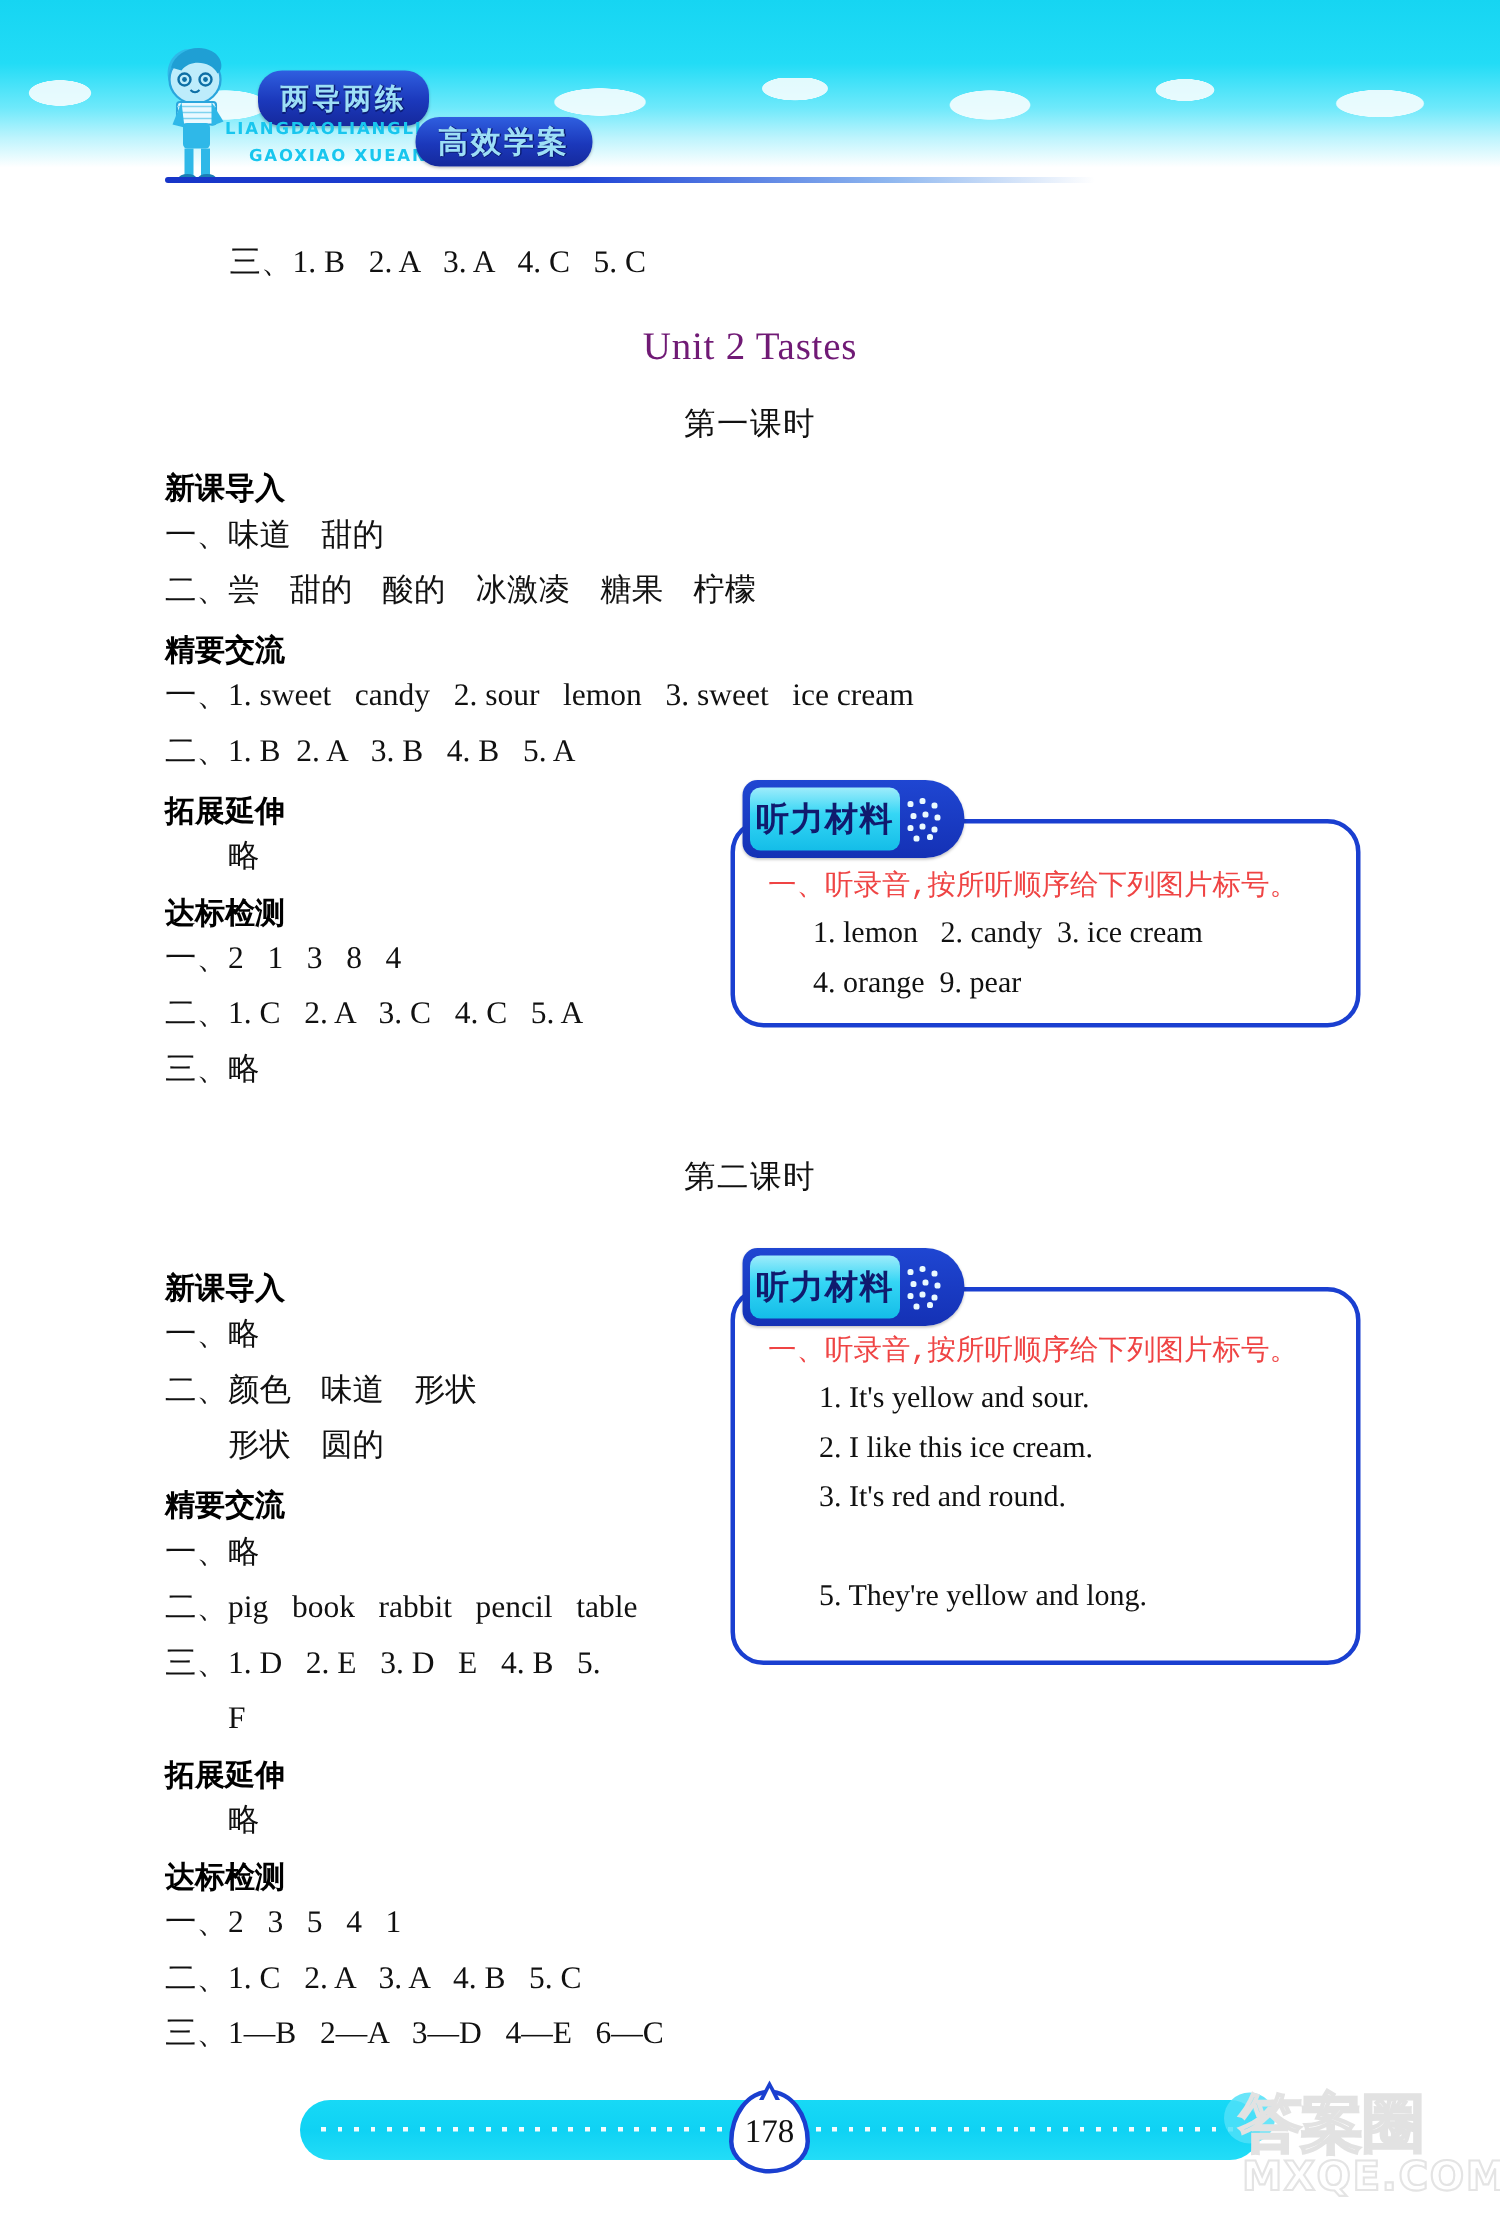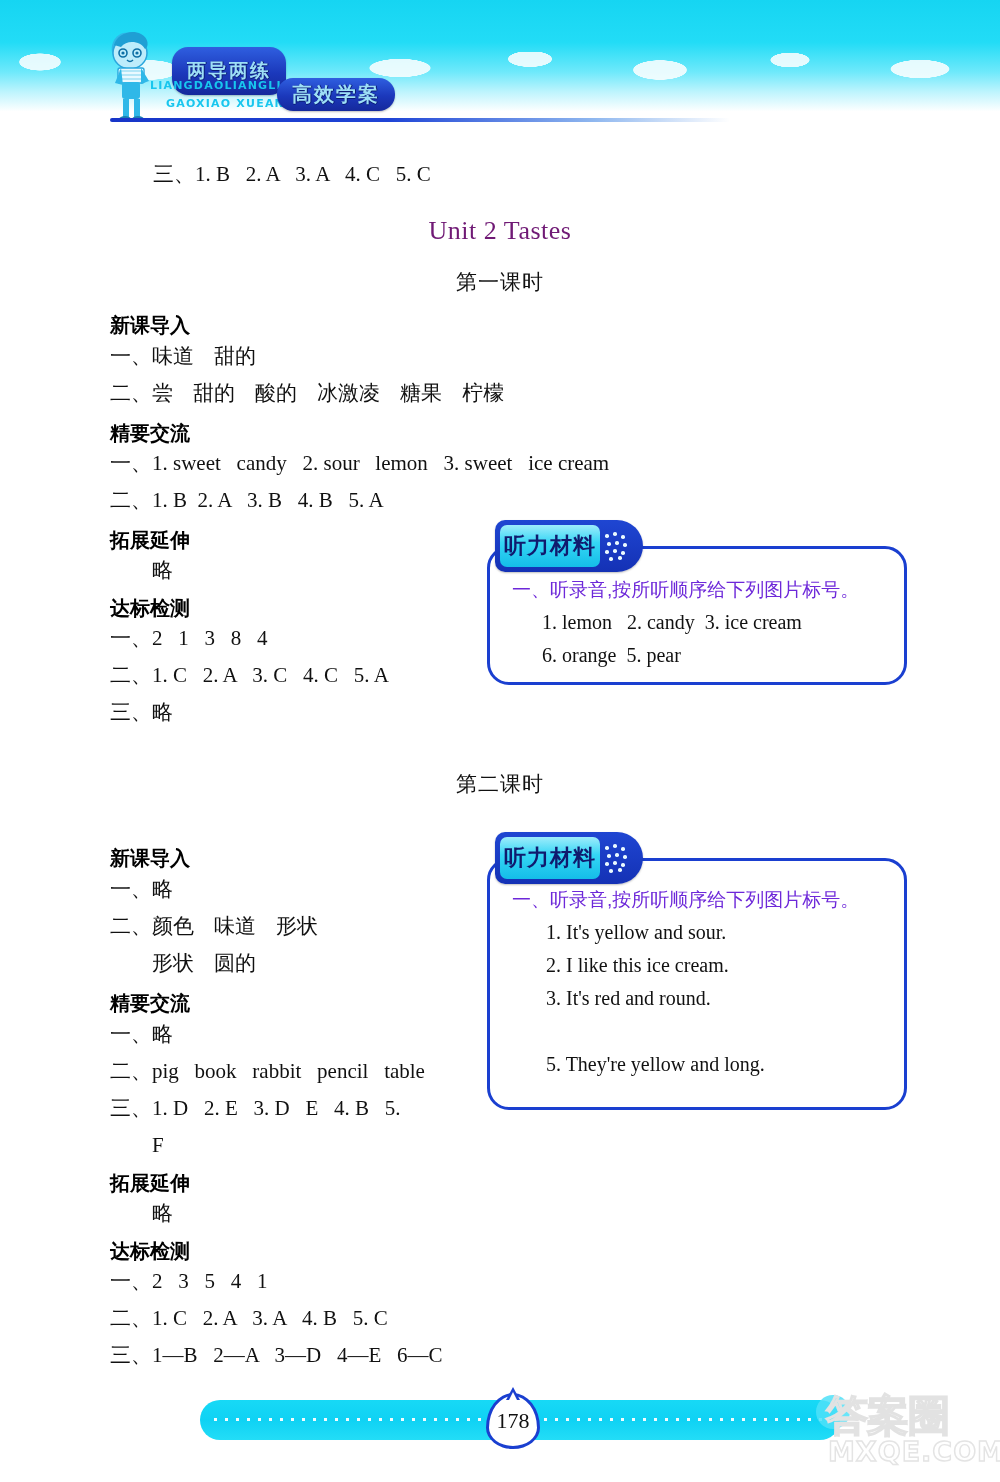--- a/index.html
+++ b/index.html
@@ -47,21 +47,21 @@
   .logo-pill{
     position:absolute;border-radius:16px;
     background:linear-gradient(180deg,#2f5fe0 0%,#1b38bb 55%,#15299c 100%);
     color:#9ddff6;
     font-family:"DejaVu Sans", sans-serif;
     font-weight:bold;letter-spacing:2px;
     display:flex;align-items:center;justify-content:center;
     text-shadow:0 1px 0 #0b1c75, 1px 0 0 #0b1c75;
     box-shadow:0 1px 2px rgba(0,0,0,.25);
   }
-  .pill-a{left:172px;top:47px;width:114px;height:48px;font-size:19px;}
+  .pill-a{left:172px;top:47px;width:114px;height:37px;font-size:19px;}
   .pill-b{left:277px;top:78px;width:118px;height:33px;font-size:20px;}
   .logo-sub{
     position:absolute;color:#18c6ee;font-family:"DejaVu Sans", sans-serif;
     font-weight:bold;letter-spacing:1.2px;
   }
   .sub-a{left:150px;top:79px;font-size:11px;}
   .sub-b{left:166px;top:97px;font-size:11px;}
 
   
   .page{position:absolute;left:0;top:140px;width:1000px;}
@@ -119,21 +119,21 @@
     font-family:Liberation Serif, serif;font-weight:bold;font-size:22px;
     color:#101a6e;letter-spacing:1px;white-space:nowrap;
   }
   .tab-dots{
     position:absolute;left:108px;top:12px;width:30px;height:28px;
   }
   .tab-dots i{
     position:absolute;width:3.5px;height:3.5px;background:#eafaff;border-radius:50%;
   }
   .lb-line{
-    font-family:Liberation Sans, sans-serif;font-size:19px;color:#6d28d9;white-space:pre;
+    font-family:Liberation Mono, monospace;font-size:19px;color:#ef4444;white-space:pre;
   }
   .lb-item{
     font-family:"Liberation Serif", serif;font-size:20px;color:#111;white-space:pre;
   }
 
   
   .footer{position:absolute;left:0;top:1392px;width:1000px;height:90px;}
   .foot-bar{
     position:absolute;left:200px;top:8px;width:640px;height:40px;
     background:linear-gradient(180deg,#17d9f6 0%,#0fd2f4 50%,#23ddf7 100%);
@@ -249,21 +249,21 @@
 
   <div class="bold-cn abs" style="left:110px;top:455px;">达标检测</div>
   <div class="line abs" style="left:110px;top:488px;">一、2   1   3   8   4</div>
   <div class="line abs" style="left:110px;top:525px;">二、1. C   2. A   3. C   4. C   5. A</div>
   <div class="line cn abs" style="left:110px;top:562px;">三、略</div>
 
   <div class="lbox" style="left:487px;top:380px;width:420px;height:165px;">
     <div class="lbox-body" style="width:420px;height:139px;">
       <div class="lb-line" style="position:absolute;left:22px;top:28px;">一、听录音,按所听顺序给下列图片标号。</div>
       <div class="lb-item" style="position:absolute;left:52px;top:62px;">1. lemon   2. candy  3. ice cream</div>
-      <div class="lb-item" style="position:absolute;left:52px;top:95px;">6. orange  5. pear</div>
+      <div class="lb-item" style="position:absolute;left:52px;top:95px;">4. orange  9. pear</div>
     </div>
     <div class="lbox-tab">
       <div class="tab-shape">
         <div class="tab-inner">
           <span class="tab-text">听力材料</span>
         </div>
         <div class="tab-dots">
           <i style="left:2px;top:2px"></i>
             <i style="left:10px;top:0px"></i>
             <i style="left:18px;top:3px"></i>

